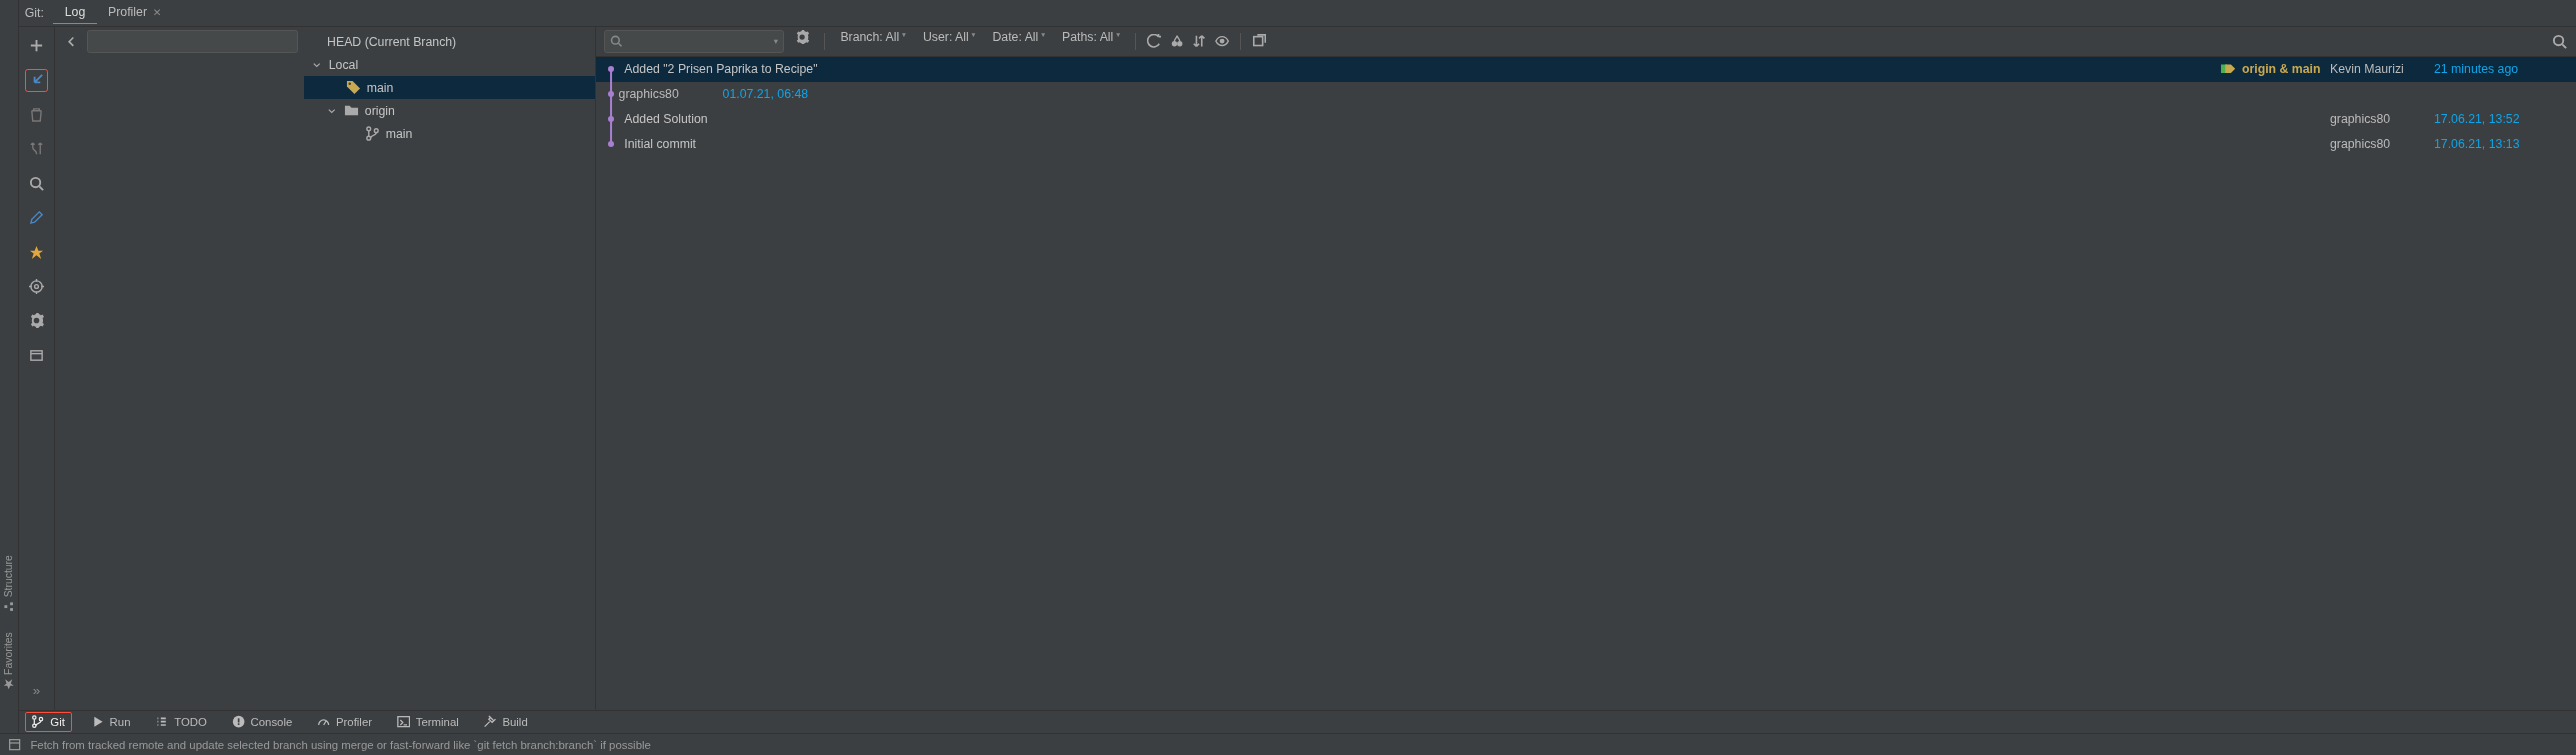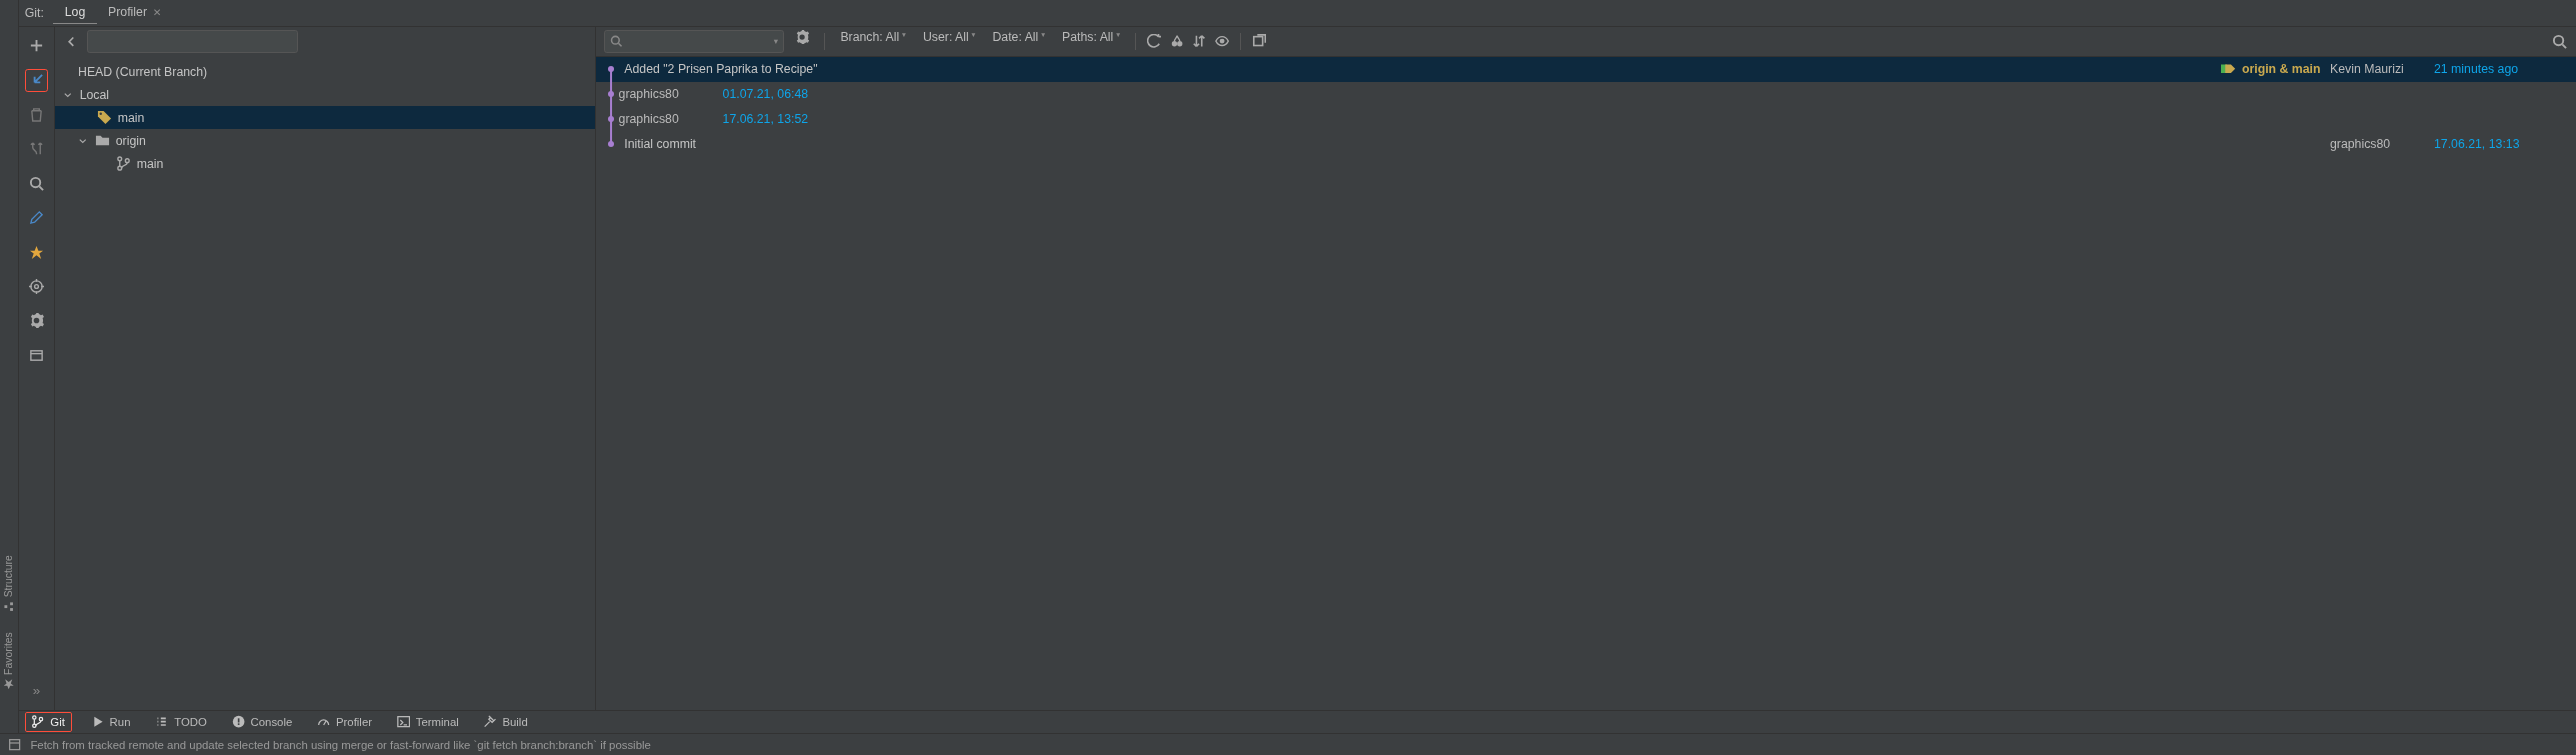--- a/index.html
+++ b/index.html
@@ -101,21 +101,21 @@
   color: #4a88c7;
 }
 .btn-col .tbtn svg { width: 15px; height: 15px; }
 .btn-col .more { margin-top: auto; margin-bottom: 7.6px; font-size: 13.3px; color: #888; }
 
 
 .tree-panel {
   width: 541px;
   border-right: 0.9px solid #323232;
   display: flex;
-  flex-direction: column;
+  flex-direction: row;
 }
 .tree-search {
   height: 30px;
   display: flex;
   align-items: center;
   padding: 3.8px 5.7px;
 }
 .tree-search .back {
   width: 21px; height: 21px;
   display: flex; align-items: center; justify-content: center;
@@ -562,20 +562,21 @@
             <div class="graph-line" style="top: 0px; bottom: 0px;"></div>
           </div>
           <div class="commit-author">graphics80</div>
           <div class="commit-date">01.07.21, 06:48</div>
         </div>
         <div class="commit-row">
           <div class="graph-col">
             <div class="graph-dot"></div>
             <div class="graph-line" style="top: 0px; bottom: 0px;"></div>
           </div>
+          <div class="commit-msg"><span>Added Solution</span></div>
           <div class="commit-author">graphics80</div>
           <div class="commit-date">17.06.21, 13:52</div>
         </div>
         <div class="commit-row">
           <div class="graph-col">
             <div class="graph-dot"></div>
             <div class="graph-line" style="top: 0px; bottom: 50%;"></div>
           </div>
           <div class="commit-msg"><span>Initial commit</span></div>
           <div class="commit-author">graphics80</div>

